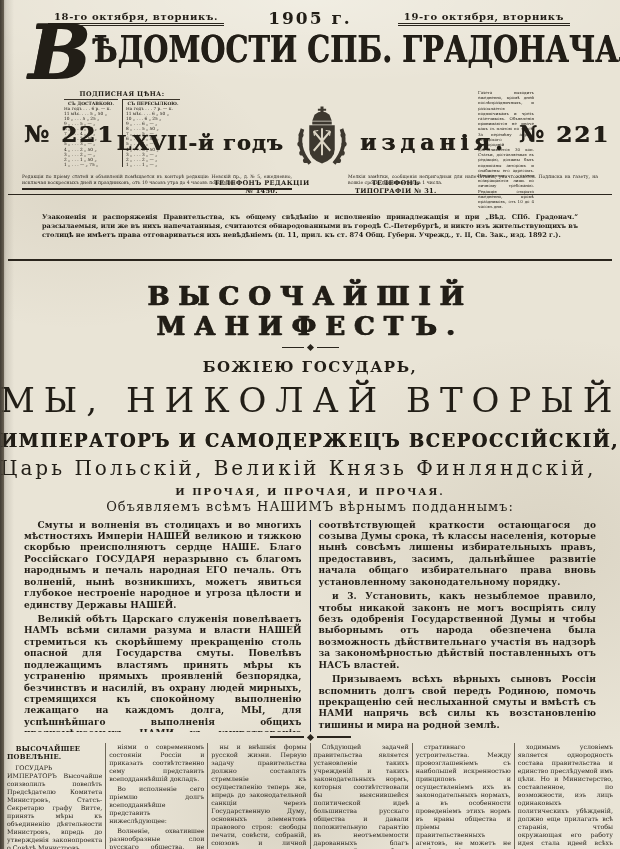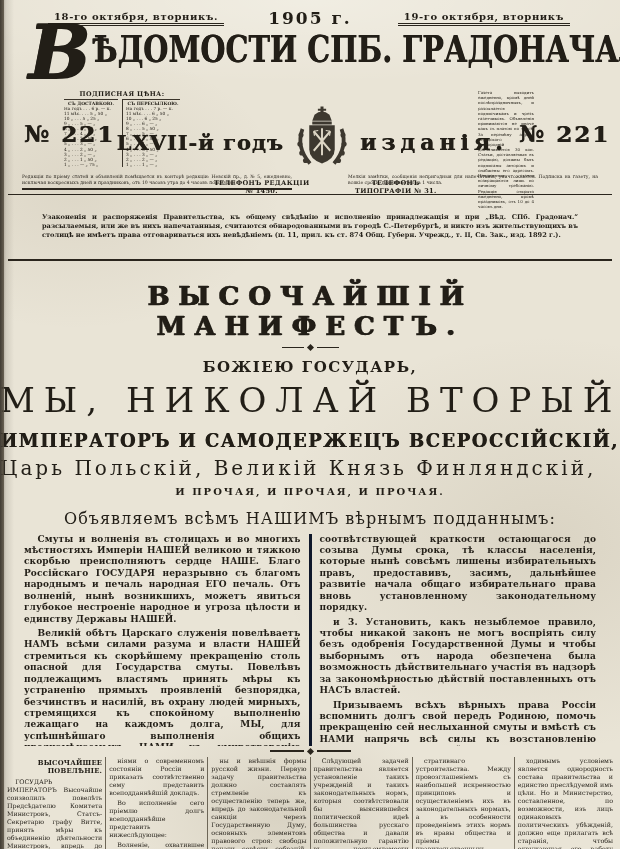--- a/index.html
+++ b/index.html
@@ -65,30 +65,30 @@
   .orn .dia{width:5px;height:5px;background:#2a251d;transform:rotate(45deg);}
   .orn.small .ln{width:22px;height:1px;}
   .orn.top{margin:4px auto 2px;}
   .orn.mid{margin:3px auto 2px;}
   .invocation{text-align:center;font-size:15px;font-weight:bold;letter-spacing:1.5px;margin-top:8px;}
   .royal-name{text-align:center;font-size:34px;letter-spacing:9px;margin-top:4px;white-space:nowrap;}
   .royal-title1{text-align:left;font-size:18px;font-weight:bold;letter-spacing:1.5px;margin-top:10px;
                 text-shadow:.5px 0 0 currentColor;white-space:nowrap;}
   .royal-title2{font-size:20px;letter-spacing:3px;margin-top:5px;white-space:nowrap;}
   .royal-title3{text-align:center;font-size:10px;font-weight:bold;letter-spacing:2px;margin-top:6px;}
-  .address{text-align:center;font-size:16px;letter-spacing:1px;margin-top:12px;}
+  .address{text-align:center;font-size:13px;letter-spacing:1px;margin-top:2px;}
 
   
   .man-cols{display:flex;margin:6px 24px 0;height:212px;overflow:hidden;}
   .man-col{width:50%;font-size:9px;font-weight:bold;line-height:1.27;text-align:justify;letter-spacing:.1px;}
-  .man-col.left{padding-right:8px;border-right:3px solid #0f172a;}
+  .man-col.left{padding-right:8px;border-right:1px solid #0f172a;}
   .man-col.right{padding-left:8px;}
   .blk{margin:0 0 3px;text-indent:1.5em;}
   .b-p0{text-indent:0;}
-  .b-h{text-align:right;font-weight:bold;text-indent:0;margin:4px 0 2px;font-size:1.08em;letter-spacing:.2px;}
+  .b-h{text-align:left;font-weight:bold;text-indent:0;margin:4px 0 2px;font-size:1.08em;letter-spacing:.2px;}
   .b-i{font-style:italic;}
 
   
   .bottom-cols{display:flex;margin:3px 4px 0;height:200px;overflow:hidden;}
   .bcol{flex:1;padding:0 3px;font-size:6.3px;line-height:1.28;text-align:justify;overflow:hidden;}
   .bcol + .bcol{border-left:1px solid #6d6657;}
   .bcol .blk{margin:0 0 2px;text-indent:1.3em;}
   .bcol .b-h{font-size:6.8px;margin:2px 0 2px;}
 </style>
 </head>
@@ -211,21 +211,21 @@
 
 <div class="man-cols">
   <div class="man-col left">
       <p class="blk b-p">Смуты и волненія въ столицахъ и во многихъ мѣстностяхъ Имперіи НАШЕЙ великою и тяжкою скорбью преисполняютъ сердце НАШЕ. Благо Россійскаго ГОСУДАРЯ неразрывно съ благомъ народнымъ и печаль народная ЕГО печаль. Отъ волненій, нынѣ возникшихъ, можетъ явиться глубокое нестроеніе народное и угроза цѣлости и единству Державы НАШЕЙ.</p>
       <p class="blk b-p">Великій обѣтъ Царскаго служенія повелѣваетъ НАМЪ всѣми силами разума и власти НАШЕЙ стремиться къ скорѣйшему прекращенію столь опасной для Государства смуты. Повелѣвъ подлежащимъ властямъ принять мѣры къ устраненію прямыхъ проявленій безпорядка, безчинствъ и насилій, въ охрану людей мирныхъ, стремящихся къ спокойному выполненію лежащаго на каждомъ долга, МЫ, для успѣшнѣйшаго выполненія общихъ преднамѣчаемыхъ НАМИ къ умиротворенію государственной жизни мѣръ, признали необходимымъ объединить дѣятельность высшаго Правительства.</p>
     </div>
   <div class="man-col right">
     <div>
         <p class="blk b-p0">соотвѣтствующей краткости остающагося до созыва Думы срока, тѣ классы населенія, которые нынѣ совсѣмъ лишены избирательныхъ правъ, предоставивъ, засимъ, дальнѣйшее развитіе начала общаго избирательнаго права вновь установленному законодательному порядку.</p>
         <p class="blk b-p">и 3. Установить, какъ незыблемое правило, чтобы никакой законъ не могъ воспріять силу безъ одобренія Государственной Думы и чтобы выборнымъ отъ народа обезпечена была возможность дѣйствительнаго участія въ надзорѣ за закономѣрностью дѣйствій поставленныхъ отъ НАСЪ властей.</p>
-        <p class="blk b-p">Призываемъ всѣхъ вѣрныхъ права Россіи вспомнить долгъ свой передъ Родиною, помочь прекращенію сей неслыханной смуты и вмѣстѣ съ НАМИ напрячь всѣ силы къ возстановленію тишины и мира на родной землѣ.</p>
+        <p class="blk b-p">Призываемъ всѣхъ вѣрныхъ сыновъ Россіи вспомнить долгъ свой передъ Родиною, помочь прекращенію сей неслыханной смуты и вмѣстѣ съ НАМИ напрячь всѣ силы къ возстановленію тишины и мира на родной землѣ.</p>
       </div>
 
   </div>
 </div>
 
 <div class="orn mid">
   <span class="ln"></span>
   <span class="dia"></span>
   <span class="ln"></span>
 </div>

